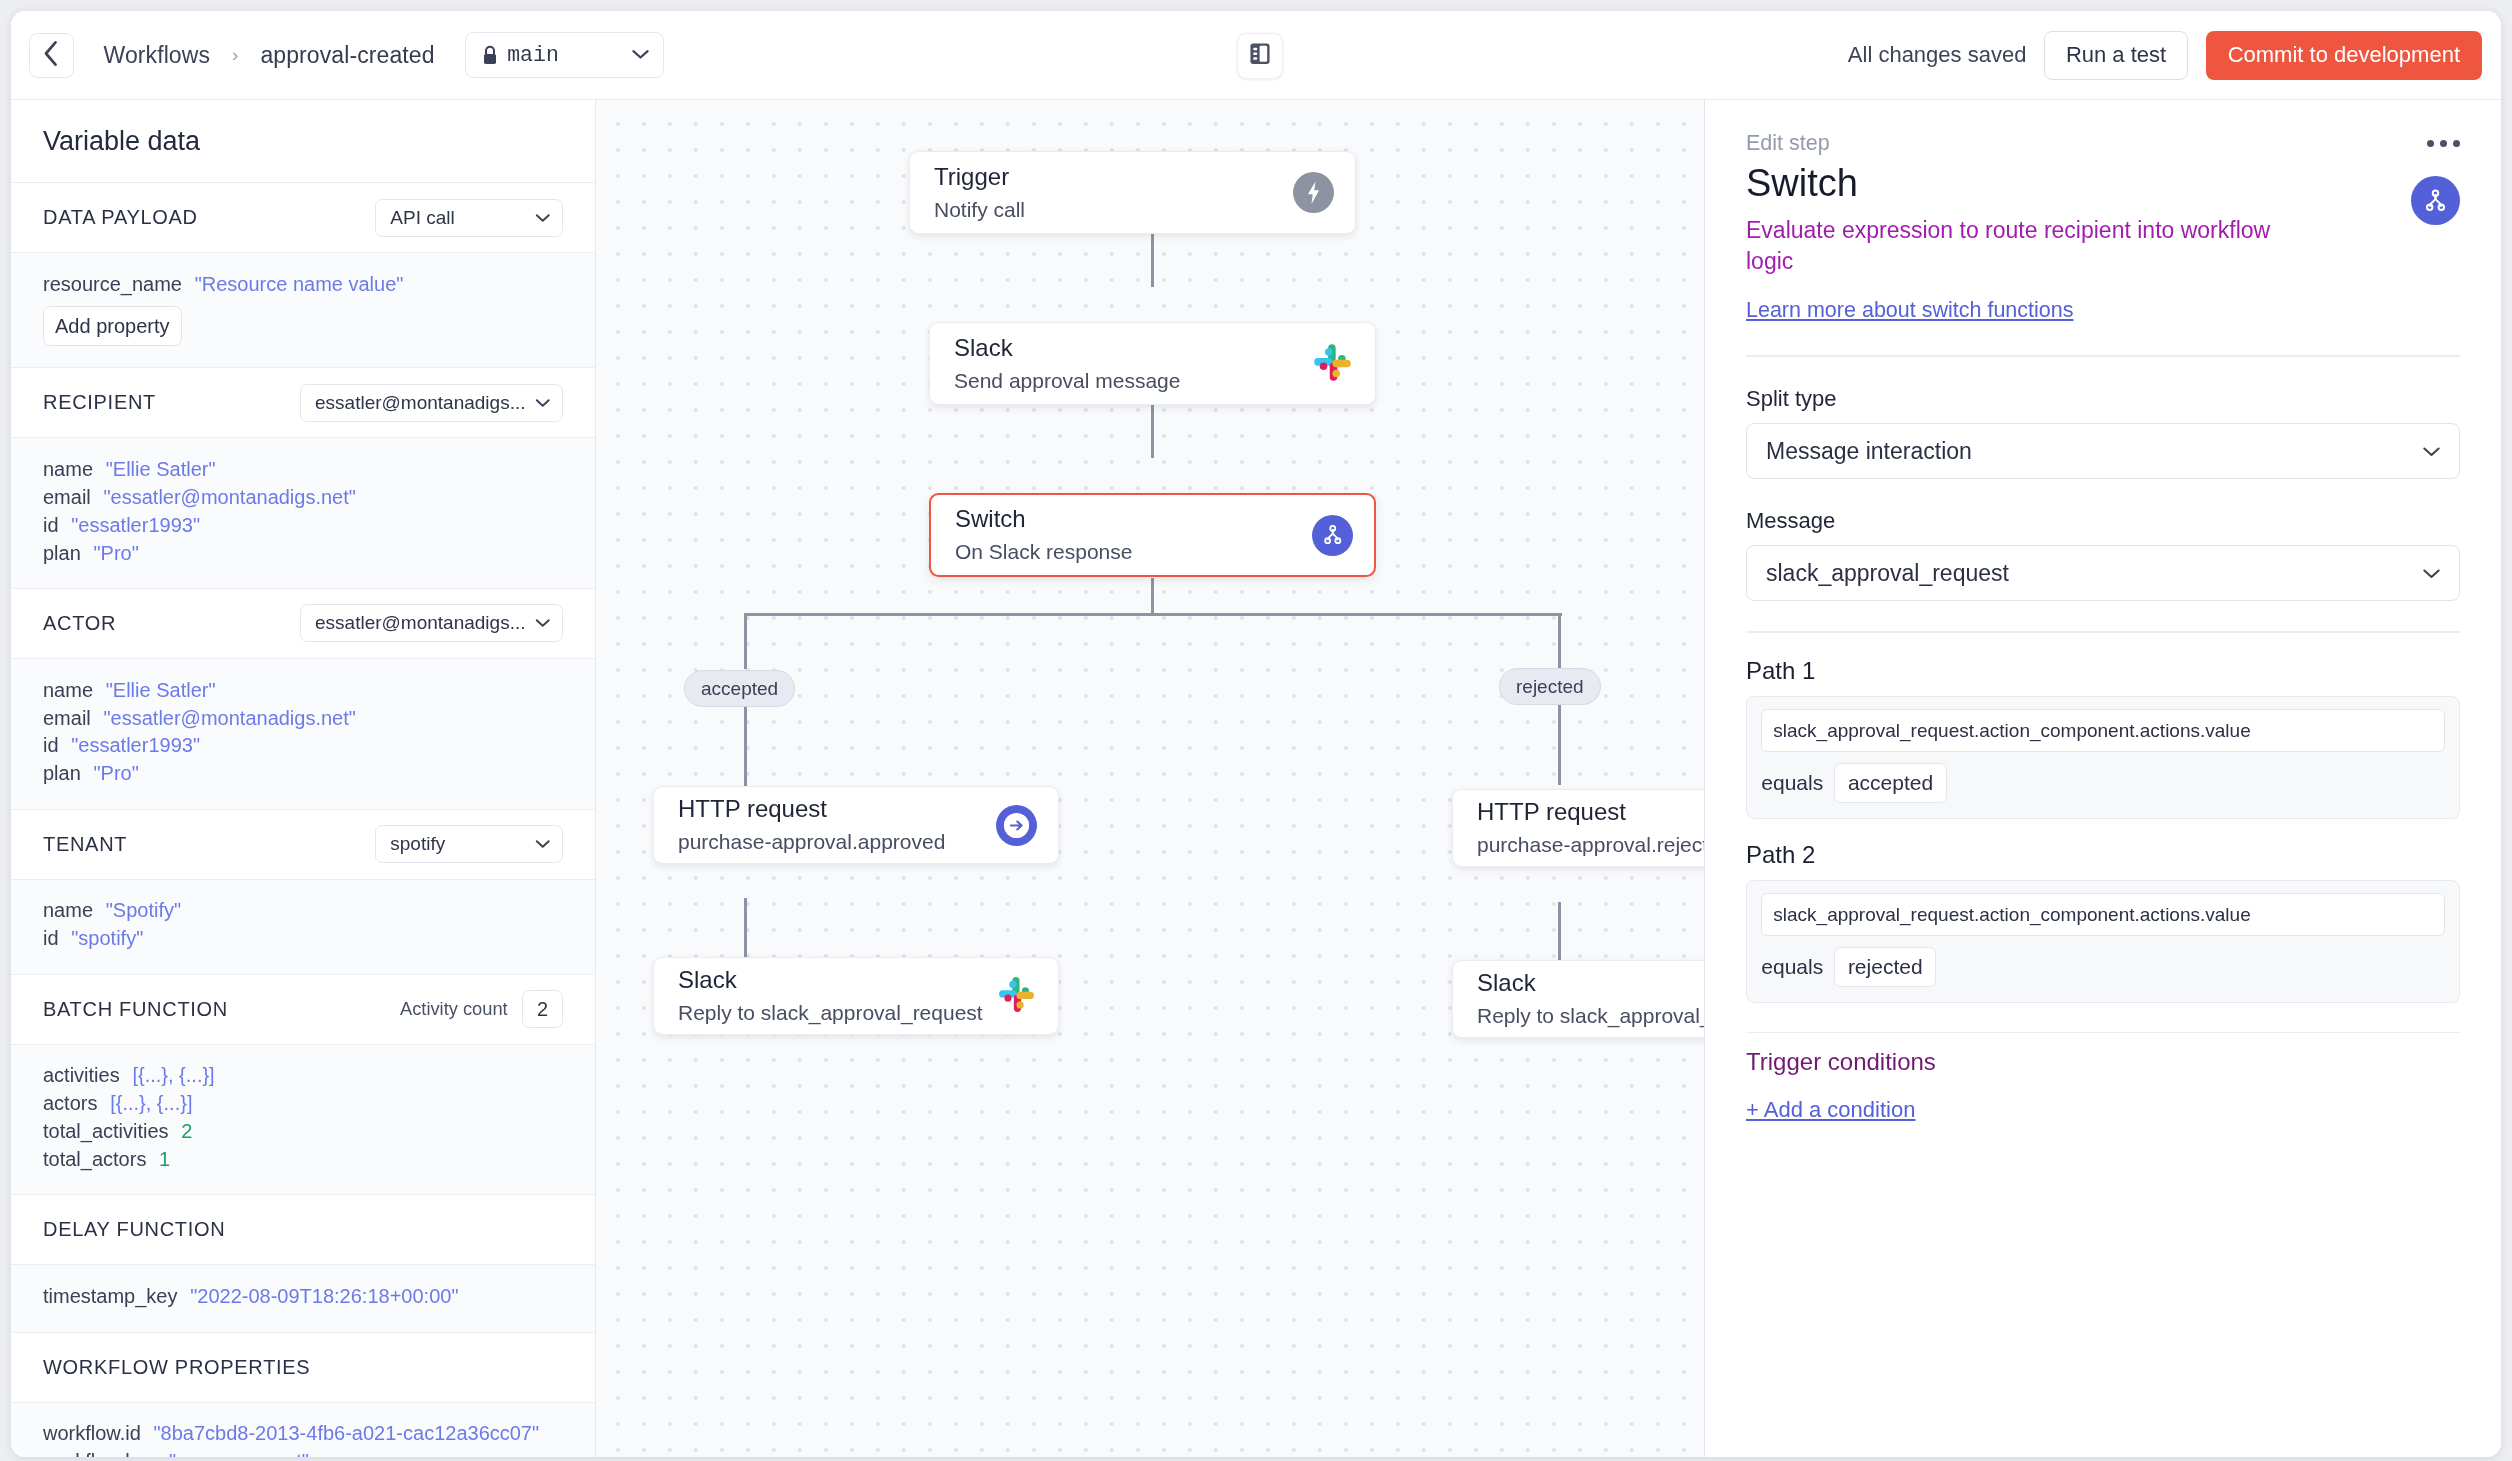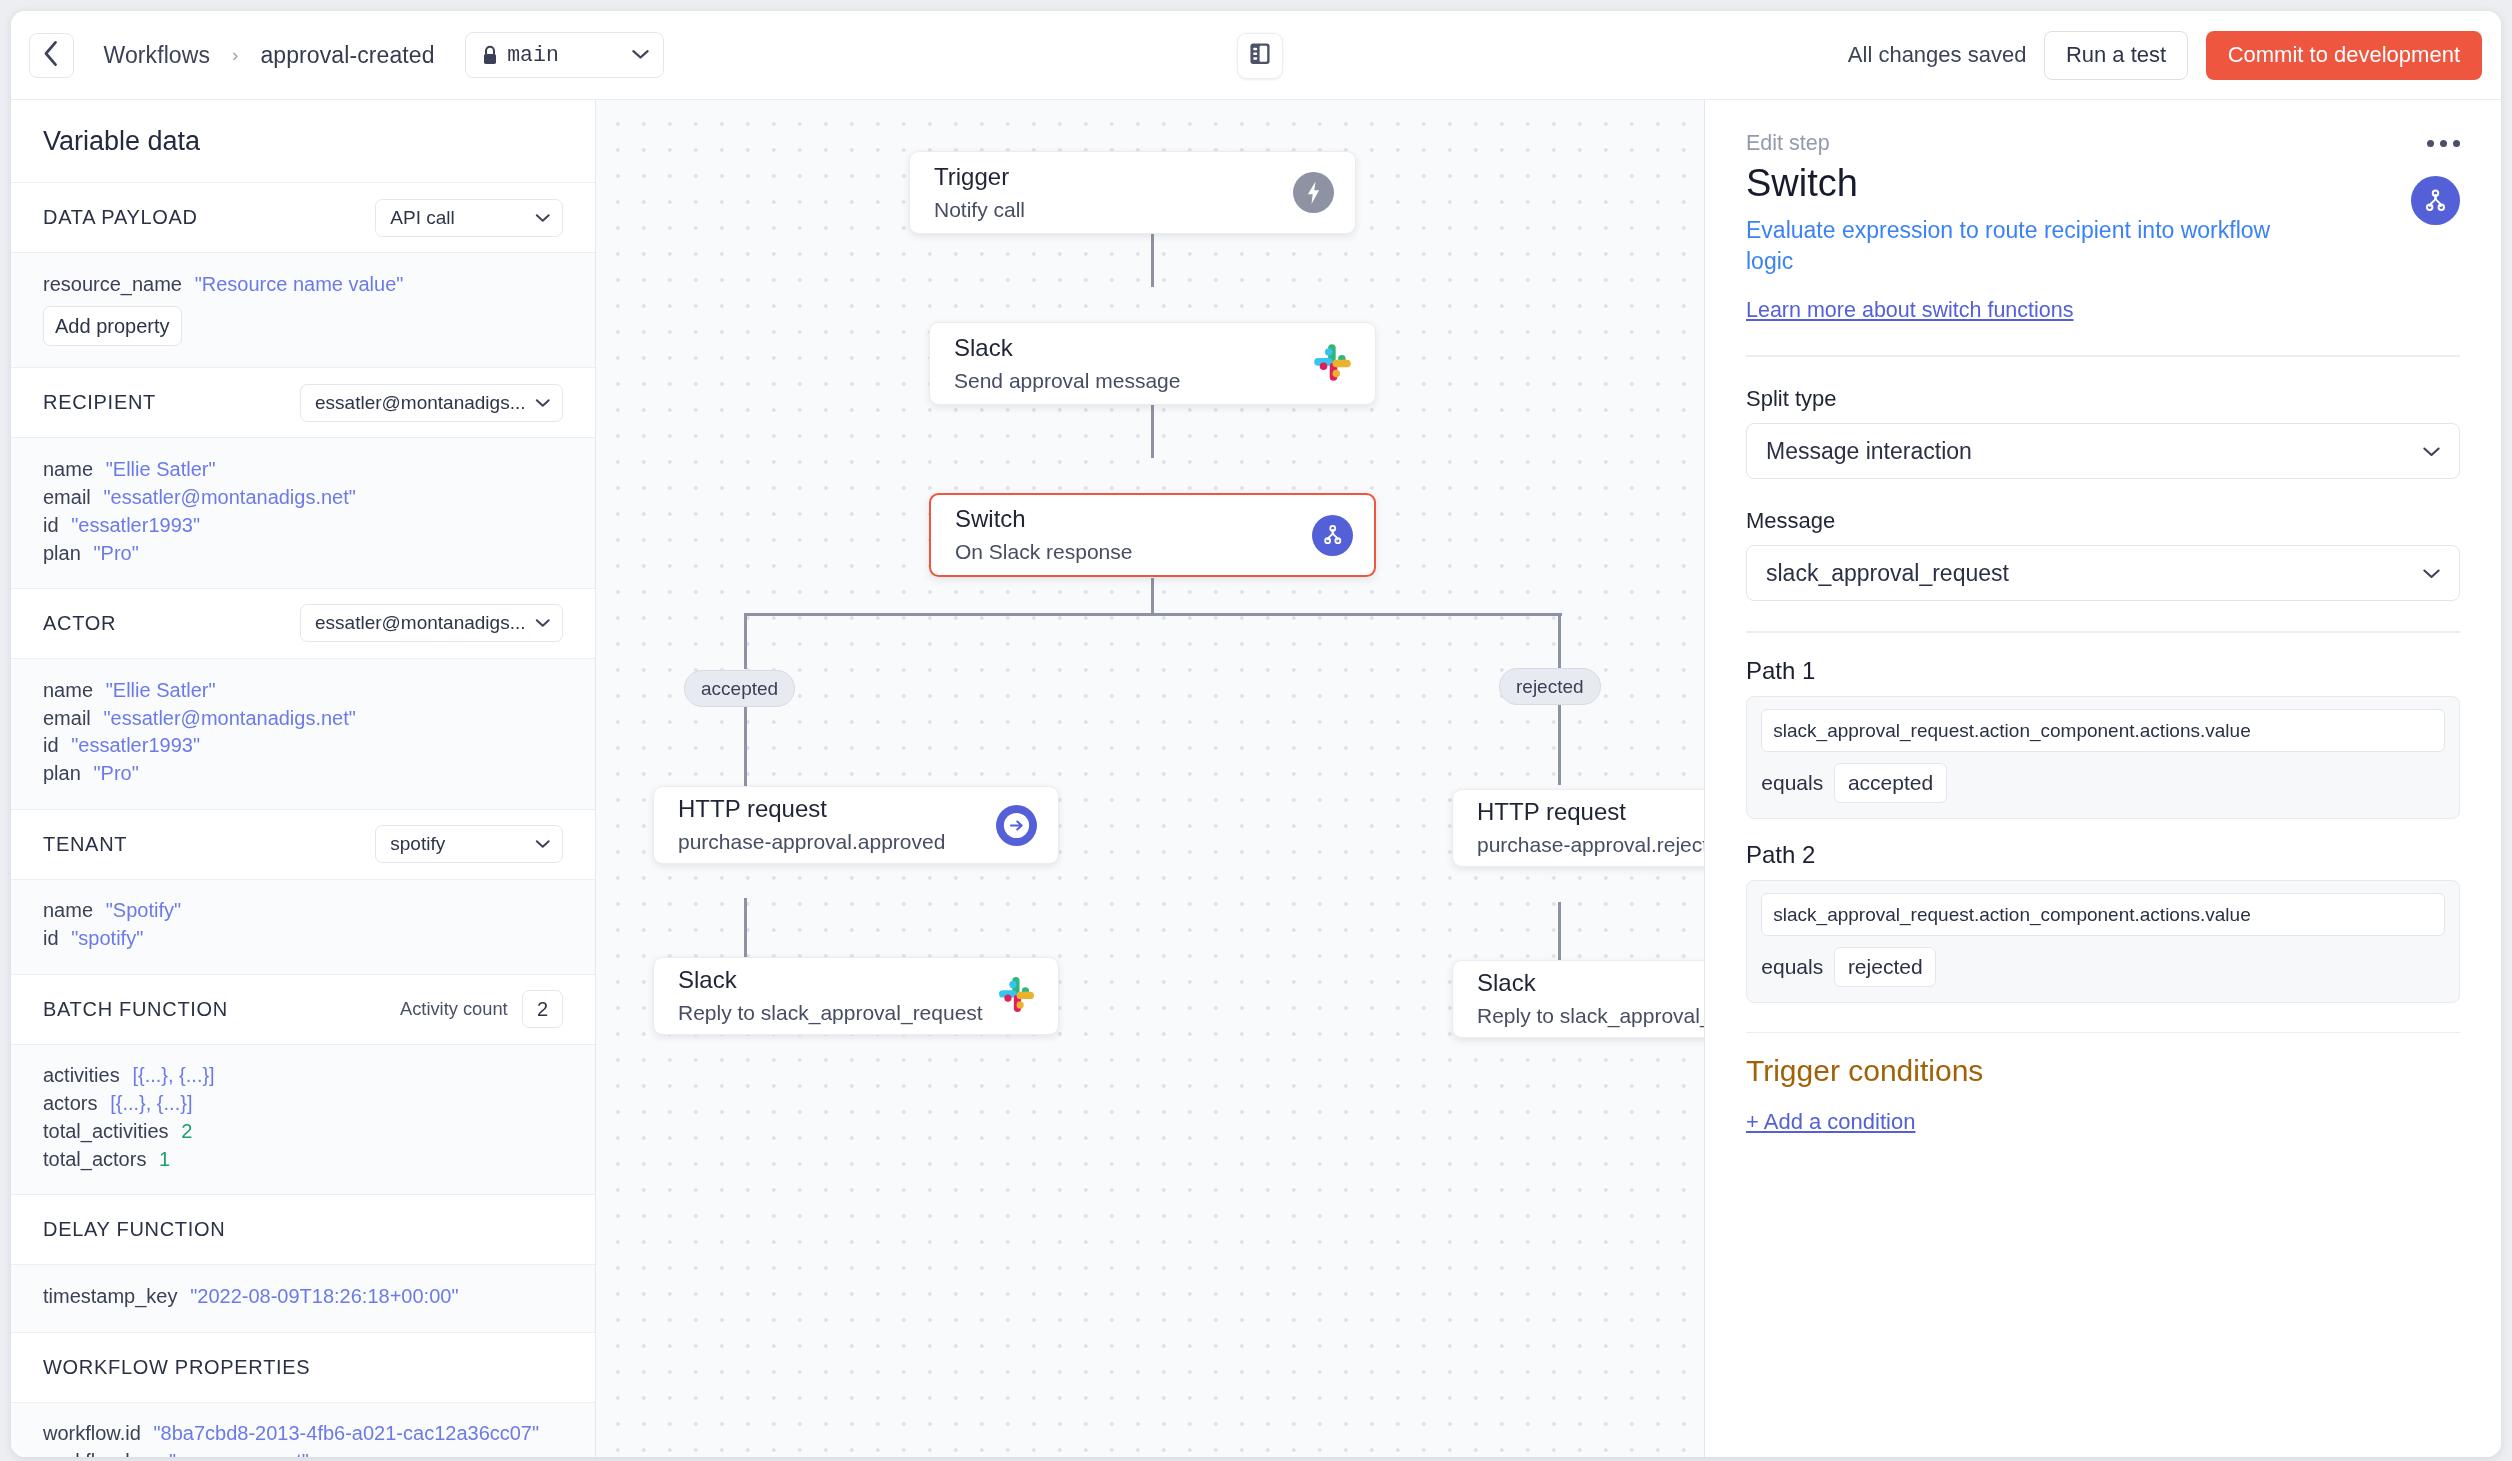--- a/index.html
+++ b/index.html
@@ -185,21 +185,21 @@
   .right-head {
     display: flex; align-items: center;
     padding-top: 25.5px; height: 62px;
   }
   .edit-step { font-size: 21.5px; color: #949aad; }
   .dots { margin-left: auto; display: flex; gap: 5.6px; padding: 9.6px 0; }
   .dots i { width: 7.2px; height: 7.2px; border-radius: 50%; background: #4a5067; display:block; }
   .right-hero { display: flex; align-items: flex-start; }
   .hero-text { flex: 1 1 auto; padding-right: 24px; }
   .hero-title { font-size: 38px; color: #171c2c; line-height: 1.15; }
-  .hero-sub { font-size: 23px; color: #3b82f6; line-height: 1.33; margin-top: 9.6px; max-width: 525px; }
+  .hero-sub { font-size: 23px; color: #a21caf; line-height: 1.33; margin-top: 9.6px; max-width: 525px; }
   .hero-link { display:block; font-size: 21.5px; color: #5360d8; margin-top: 22px; }
   .hero-icon { flex: 0 0 auto; margin-top: 14.3px; }
   .hero-icon .circ.blue { width: 49px; height: 49px; }
   .divider { height: 1.6px; background: #ebedf1; margin: 32px 0 0; }
   .field { margin-top: 29px; }
   .field-label { font-size: 22px; color: #1f2436; margin-bottom: 11px; }
   .select-box {
     height: 56px; border: 1.6px solid #e1e4eb; border-radius: 8px;
     background: #fff; display: flex; align-items: center;
     padding: 0 17.5px 0 19px; font-size: 23px; color: #2b3045;
@@ -217,21 +217,21 @@
     padding: 0 11px; font-size: 19px; color: #2b3045;
     white-space: nowrap; overflow: hidden;
   }
   .cond-row { display: flex; align-items: center; gap: 11px; margin-top: 11px; }
   .cond-op { font-size: 21px; color: #2b3045; }
   .cond-val {
     height: 40px; border: 1.6px solid #e3e6ec; border-radius: 6.4px;
     background: #fff; display: flex; align-items: center;
     padding: 0 12.7px; font-size: 21px; color: #2b3045;
   }
-  .sec-title { font-size: 30px; color: #a16207; margin-top: 21px; }
+  .sec-title { font-size: 24px; color: #701a75; margin-top: 15px; }
   .add-link { display:inline-block; font-size: 22px; color: #5360d8; margin-top: 21px; }
 </style>
 </head>
 <body>
 
 <div class="app">
 
   <div class="topbar">
     <div class="back-btn">
       <span>

